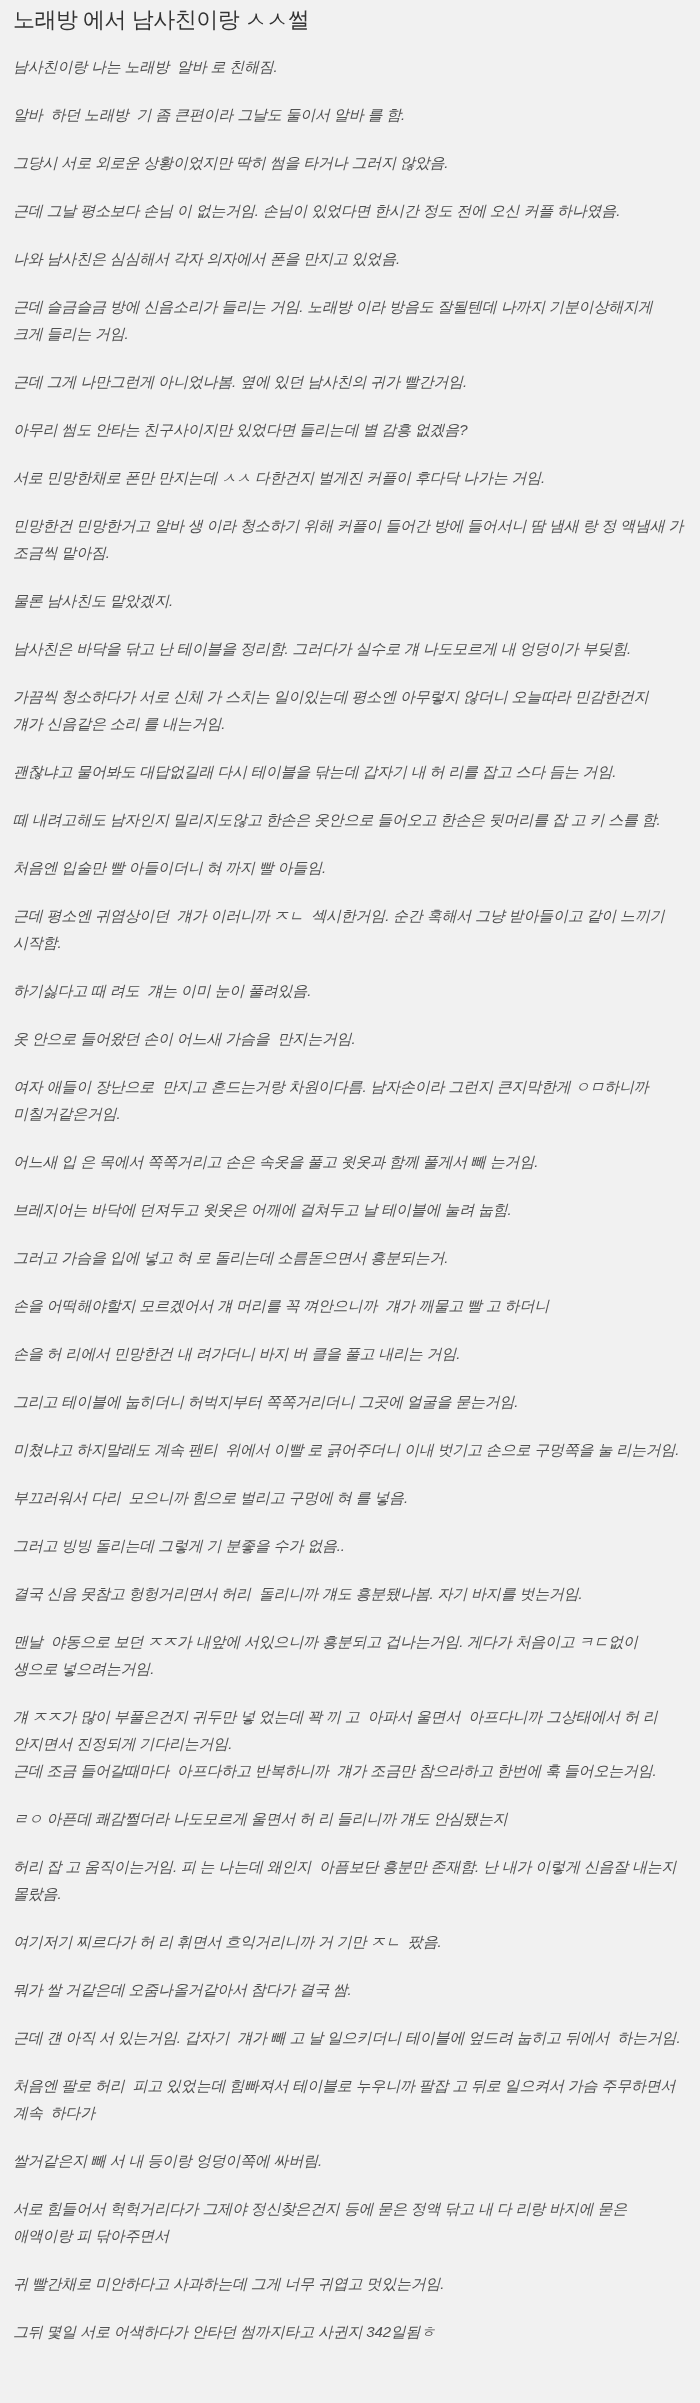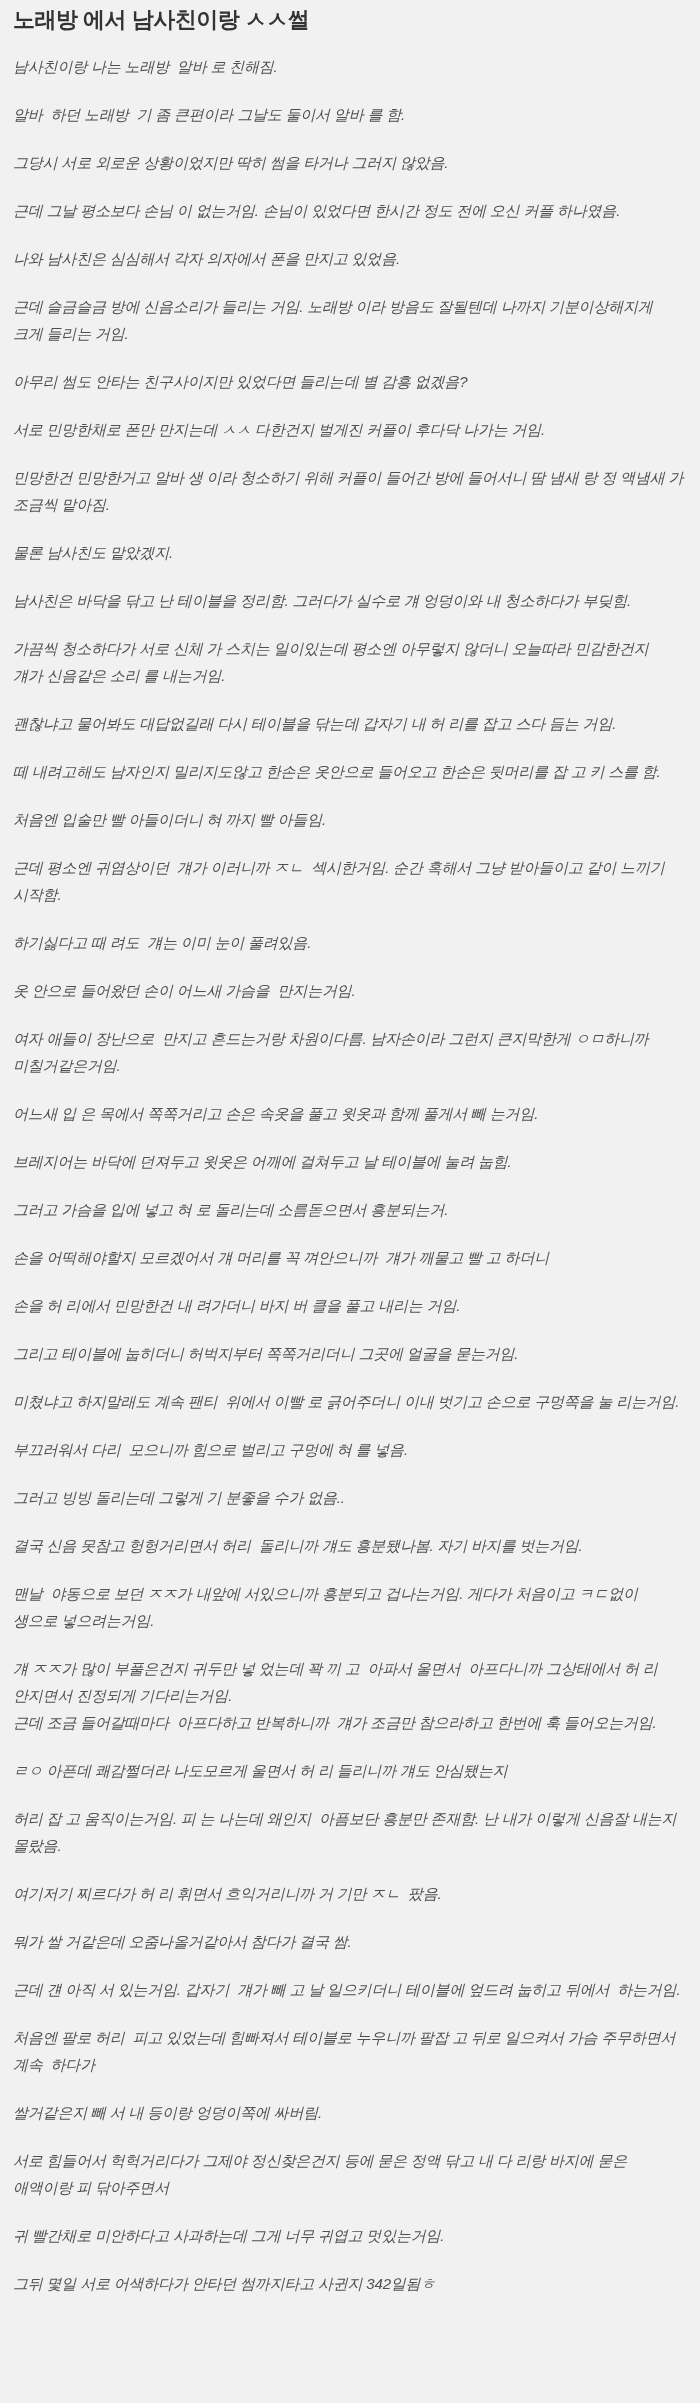--- a/index.html
+++ b/index.html
@@ -13,21 +13,21 @@
     font-family: "Liberation Sans", "DejaVu Sans", sans-serif;
     box-sizing: border-box;
   }
   .post {
     padding: 6px 14px 10px 13px;
     box-sizing: border-box;
   }
   .post-title {
     font-size: 22px;
     line-height: 28px;
-    font-weight: bold;
+    font-weight: normal;
     color: #333333;
     margin: 0 0 19px 0;
     letter-spacing: -0.5px;
   }
   .post-body p {
     font-size: 15px;
     line-height: 27px;
     color: #4f4f4f;
     margin: 0 0 21px 0;
     white-space: pre-wrap;
@@ -43,25 +43,26 @@
 
 <div class="post">
   <h1 class="post-title" style="color: rgb(51, 51, 51);">노래방 에서 남사친이랑 ㅅㅅ썰</h1>
   <div class="post-body" style="color: rgb(79, 79, 79); font-style: italic;">
       <p>남사친이랑 나는 노래방  알바 로 친해짐.</p>
       <p>알바  하던 노래방  기 좀 큰편이라 그날도 둘이서 알바 를 함.</p>
       <p>그당시 서로 외로운 상황이었지만 딱히 썸을 타거나 그러지 않았음.</p>
       <p>근데 그날 평소보다 손님 이 없는거임. 손님이 있었다면 한시간 정도 전에 오신 커플 하나였음.</p>
       <p>나와 남사친은 심심해서 각자 의자에서 폰을 만지고 있었음.</p>
       <p>근데 슬금슬금 방에 신음소리가 들리는 거임. 노래방 이라 방음도 잘될텐데 나까지 기분이상해지게 크게 들리는 거임.</p>
+      <p>근데 그게 나만그런게 아니었나봄. 옆에 있던 남사친의 귀가 빨간거임.</p>
       <p>아무리 썸도 안타는 친구사이지만 있었다면 들리는데 별 감흥 없겠음?</p>
       <p>서로 민망한채로 폰만 만지는데 ㅅㅅ 다한건지 벌게진 커플이 후다닥 나가는 거임.</p>
       <p>민망한건 민망한거고 알바 생 이라 청소하기 위해 커플이 들어간 방에 들어서니 땀 냄새 랑 정 액냄새 가 조금씩 맡아짐.</p>
       <p>물론 남사친도 맡았겠지.</p>
-      <p>남사친은 바닥을 닦고 난 테이블을 정리함. 그러다가 실수로 걔 엉덩이와 내 청소하다가 부딪힘.</p>
+      <p>남사친은 바닥을 닦고 난 테이블을 정리함. 그러다가 실수로 걔 나도모르게 내 엉덩이가 부딪힘.</p>
       <p>가끔씩 청소하다가 서로 신체 가 스치는 일이있는데 평소엔 아무렇지 않더니 오늘따라 민감한건지  걔가 신음같은 소리 를 내는거임.</p>
       <p>괜찮냐고 물어봐도 대답없길래 다시 테이블을 닦는데 갑자기 내 허 리를 잡고 스다 듬는 거임.</p>
       <p>떼 내려고해도 남자인지 밀리지도않고 한손은 옷안으로 들어오고 한손은 뒷머리를 잡 고 키 스를 함.</p>
       <p>처음엔 입술만 빨 아들이더니 혀 까지 빨 아들임.</p>
       <p>근데 평소엔 귀염상이던  걔가 이러니까 ㅈㄴ  섹시한거임. 순간 혹해서 그냥 받아들이고 같이 느끼기 시작함.</p>
       <p>하기싫다고 때 려도  걔는 이미 눈이 풀려있음.</p>
       <p>옷 안으로 들어왔던 손이 어느새 가슴을  만지는거임.</p>
       <p>여자 애들이 장난으로  만지고 흔드는거랑 차원이다름. 남자손이라 그런지 큰지막한게 ㅇㅁ하니까 미칠거같은거임.</p>
       <p>어느새 입 은 목에서 쪽쪽거리고 손은 속옷을 풀고 윗옷과 함께 풀게서 빼 는거임.</p>
       <p>브레지어는 바닥에 던져두고 윗옷은 어깨에 걸쳐두고 날 테이블에 눌려 눕힘.</p>

